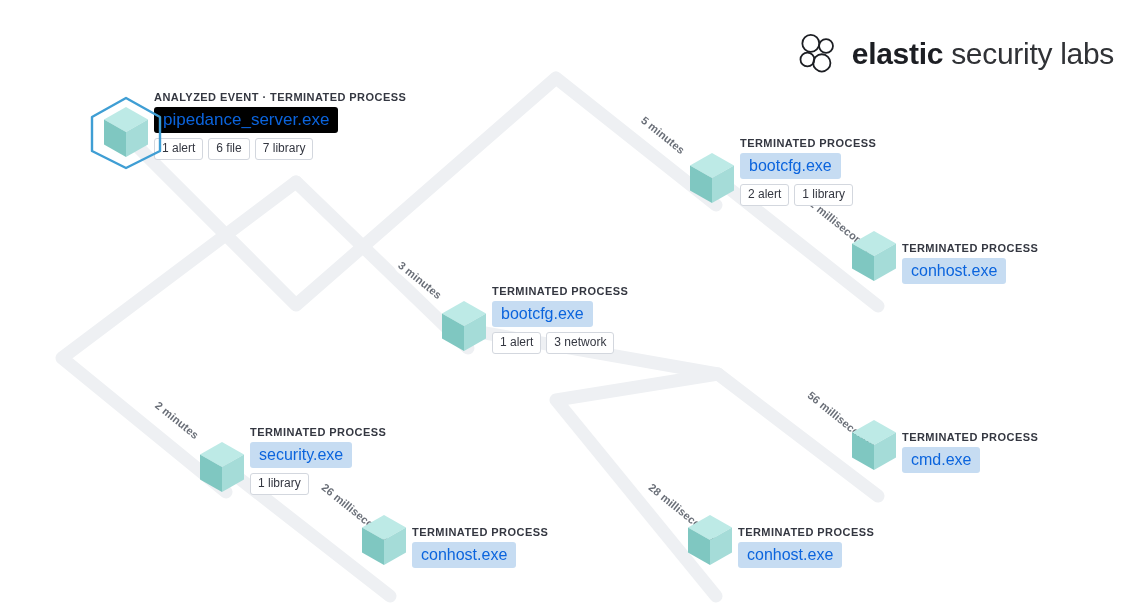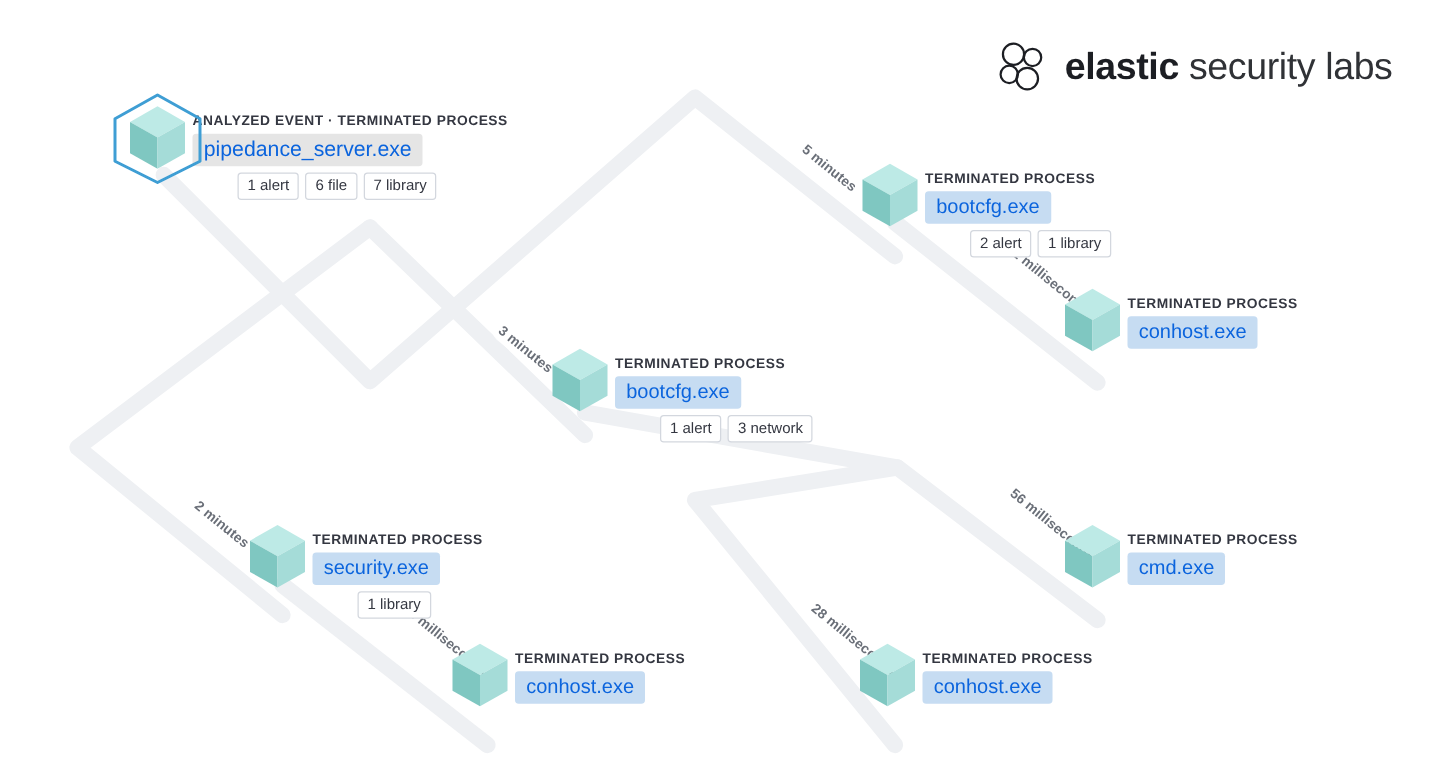--- a/index.html
+++ b/index.html
@@ -35,45 +35,45 @@
     background:rgba(255,255,255,0.86);
     padding:2px 5px;
     border-radius:9px;
     white-space:nowrap;
     letter-spacing:.1px;
     transform-origin:center center;
   }
 
   
   .node{position:absolute;}
-  .node-row{display:flex;align-items:flex-start;}
+  .node-row{display:flex;align-items:flex-end;}
   .cube-box{position:relative;width:52px;height:56px;flex:0 0 52px;}
   .cube-svg{position:absolute;left:0;top:0;width:52px;height:56px;}
   .hex-svg{position:absolute;left:-12px;top:-8px;width:76px;height:74px;}
   .node-texts{padding-top:9px;margin-left:2px;}
   .node-kind{
     font-size:11px;font-weight:700;color:#343741;
     letter-spacing:.45px;white-space:nowrap;line-height:13px;
     margin-bottom:3px;
   }
   .node-name{
     display:inline-block;
     font-size:16px;color:#0b64dd;
     background:#c6dcf2;
     border-radius:3px;
     padding:3px 9px 4px 9px;
     white-space:nowrap;line-height:19px;
   }
-  .node-name.root{font-size:17px;background:#e5e5e5;}
+  .node-name.root{font-size:17px;background:#000000;}
   .pill{
     font-size:12px;color:#343741;background:#fff;
     border:1px solid #d3d7de;border-radius:3px;
     padding:2px 7px 3px 7px;white-space:nowrap;line-height:15px;
   }
-  .pills-row{display:flex;gap:5px;margin-top:5px;margin-left:36px;}
+  .pills-row{display:flex;gap:5px;margin-top:5px;}
 </style>
 </head>
 <body>
 
 <div id="stage">
 
   <svg id="edges" viewBox="0 0 1148 608">
     <g fill="none" stroke="#eef0f3" stroke-width="13" stroke-linecap="round" stroke-linejoin="round">
 
       <path d="M 131 140 L 296 305 L 556 78 L 716 205"></path>

